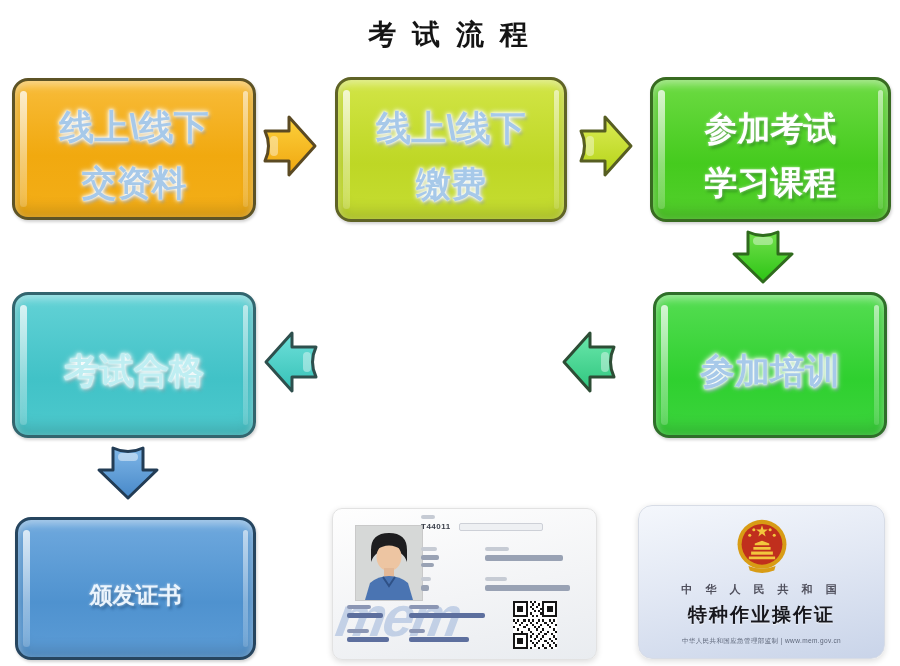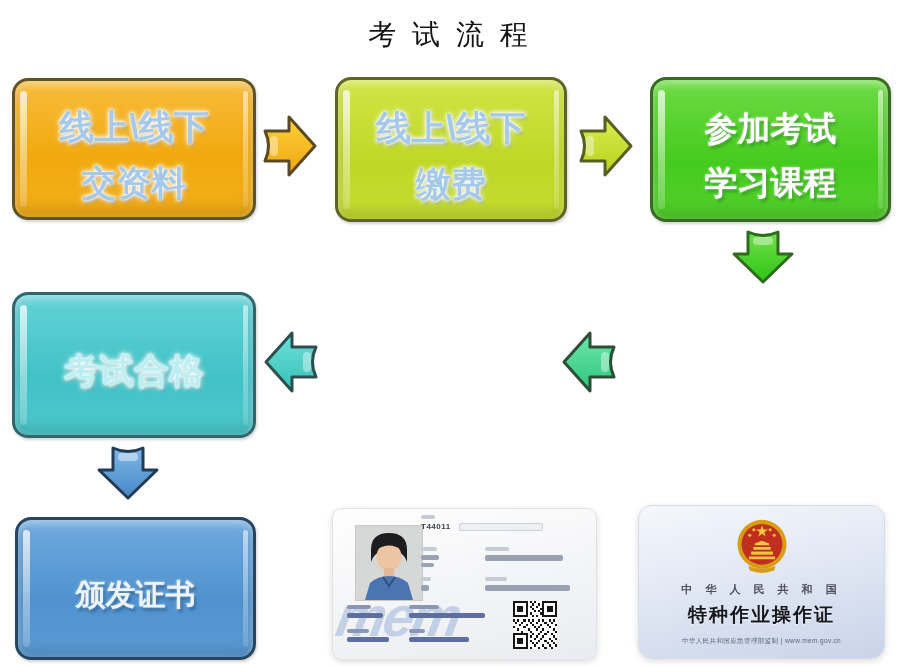--- a/index.html
+++ b/index.html
@@ -1,20 +1,20 @@
 <!DOCTYPE html>
 <html><head>
 <meta charset="utf-8">
 <style>
   html,body{margin:0;padding:0;background:#ffffff;}
   body{font-family:"Liberation Sans","DejaVu Sans",sans-serif;}
   .stage{position:relative;width:900px;height:666px;background:#ffffff;overflow:hidden;}
 
   .page-title{position:absolute;left:0;top:16px;width:900px;text-align:center;
-    font-size:28px;font-weight:normal;color:#141414;letter-spacing:4px;margin:0;}
+    font-size:28px;font-weight:bold;color:#141414;letter-spacing:4px;margin:0;}
 
   
   .box{position:absolute;border-radius:16px;border:3px solid #55512c;
     display:flex;align-items:center;justify-content:center;text-align:center;
     box-shadow:inset 0 4px 8px rgba(255,255,255,.45), inset 0 -8px 14px rgba(0,0,0,.14), 1px 2px 3px rgba(0,0,0,.18);}
   .box::before,.box::after{content:"";position:absolute;top:10px;bottom:10px;width:7px;border-radius:6px;
     background:linear-gradient(rgba(255,255,255,.75),rgba(255,255,255,.2));pointer-events:none;}
   .box::before{left:5px;}
   .box::after{right:5px;width:5px;opacity:.75;}
   .box-label{font-weight:bold;line-height:1.22;white-space:nowrap;}
@@ -26,21 +26,21 @@
   .c-green2{background:linear-gradient(180deg,#55dd52 0%,#2fd02f 60%,#3cd43d 100%);border-color:#2f6e2a;}
   .c-mint{background:linear-gradient(180deg,#55d9a4 0%,#38c886 60%,#42cf93 100%);border-color:#2f6b51;}
   .c-teal{background:linear-gradient(180deg,#63d2d6 0%,#41c2c7 60%,#4dc9cd 100%);border-color:#33656e;}
   .c-blue{background:linear-gradient(180deg,#6fa9de 0%,#4f92cf 60%,#5c9cd6 100%);border-color:#26455f;}
 
   .t-blue{font-size:35px;color:#a7c9e9;
     text-shadow:0 0 2px #fff,0 0 4px #fff,0 0 6px #fff,2px 3px 3px rgba(95,115,150,.45);}
   .t-cyan{font-size:35px;color:#bfeef2;
     text-shadow:0 0 2px #fff,0 0 4px #fff,0 0 6px #fff,2px 3px 3px rgba(70,120,130,.45);text-align:center;}
   .t-white{font-size:33px;color:#ffffff;text-shadow:2px 3px 3px rgba(20,90,20,.4),0 0 3px rgba(255,255,255,.6);}
-  .t-white-b{font-size:30px;color:#ecf5fd;text-shadow:2px 3px 3px rgba(10,50,95,.45),0 0 3px rgba(255,255,255,.6);}
+  .t-white-b{font-size:23px;color:#ecf5fd;text-shadow:2px 3px 3px rgba(10,50,95,.45),0 0 3px rgba(255,255,255,.6);}
 
   .arrow{position:absolute;}
 
   
   .id-card{position:absolute;left:332px;top:508px;width:263px;height:150px;border-radius:10px;
     background:linear-gradient(168deg,#fefefe 0%,#f3f4f6 55%,#e9ecf0 100%);
     border:1px solid #e2e2e2;box-shadow:0 2px 6px rgba(0,0,0,.14);overflow:hidden;}
   .idc-photo{position:absolute;left:22px;top:16px;width:66px;height:74px;border:1px solid #c9c9c9;}
   .idc-number{position:absolute;left:88px;top:13px;font-size:8px;font-weight:bold;color:#3a3f4a;letter-spacing:.5px;}
   .idc-watermark{position:absolute;left:4px;top:80px;font-size:56px;font-weight:bold;font-style:italic;
@@ -85,20 +85,25 @@
     </div>
   </div>
 
   <div class="box c-green" style="left:650px;top:77px;width:235px;height:139px">
     <div class="box-label t-white">
       <span>参加考试</span>
       <span>学习课程</span>
     </div>
   </div>
 
+  <div class="box c-green2" style="left:653px;top:292px;width:228px;height:140px">
+    <div class="box-label t-blue">
+      <span>参加培训</span>
+    </div>
+  </div>
 
 
   <div class="box c-teal" style="left:12px;top:292px;width:238px;height:140px">
     <div class="box-label t-cyan">
       <span>考试合格</span>
     </div>
   </div>
 
   <div class="box c-blue" style="left:15px;top:517px;width:235px;height:137px">
     <div class="box-label t-white-b">

